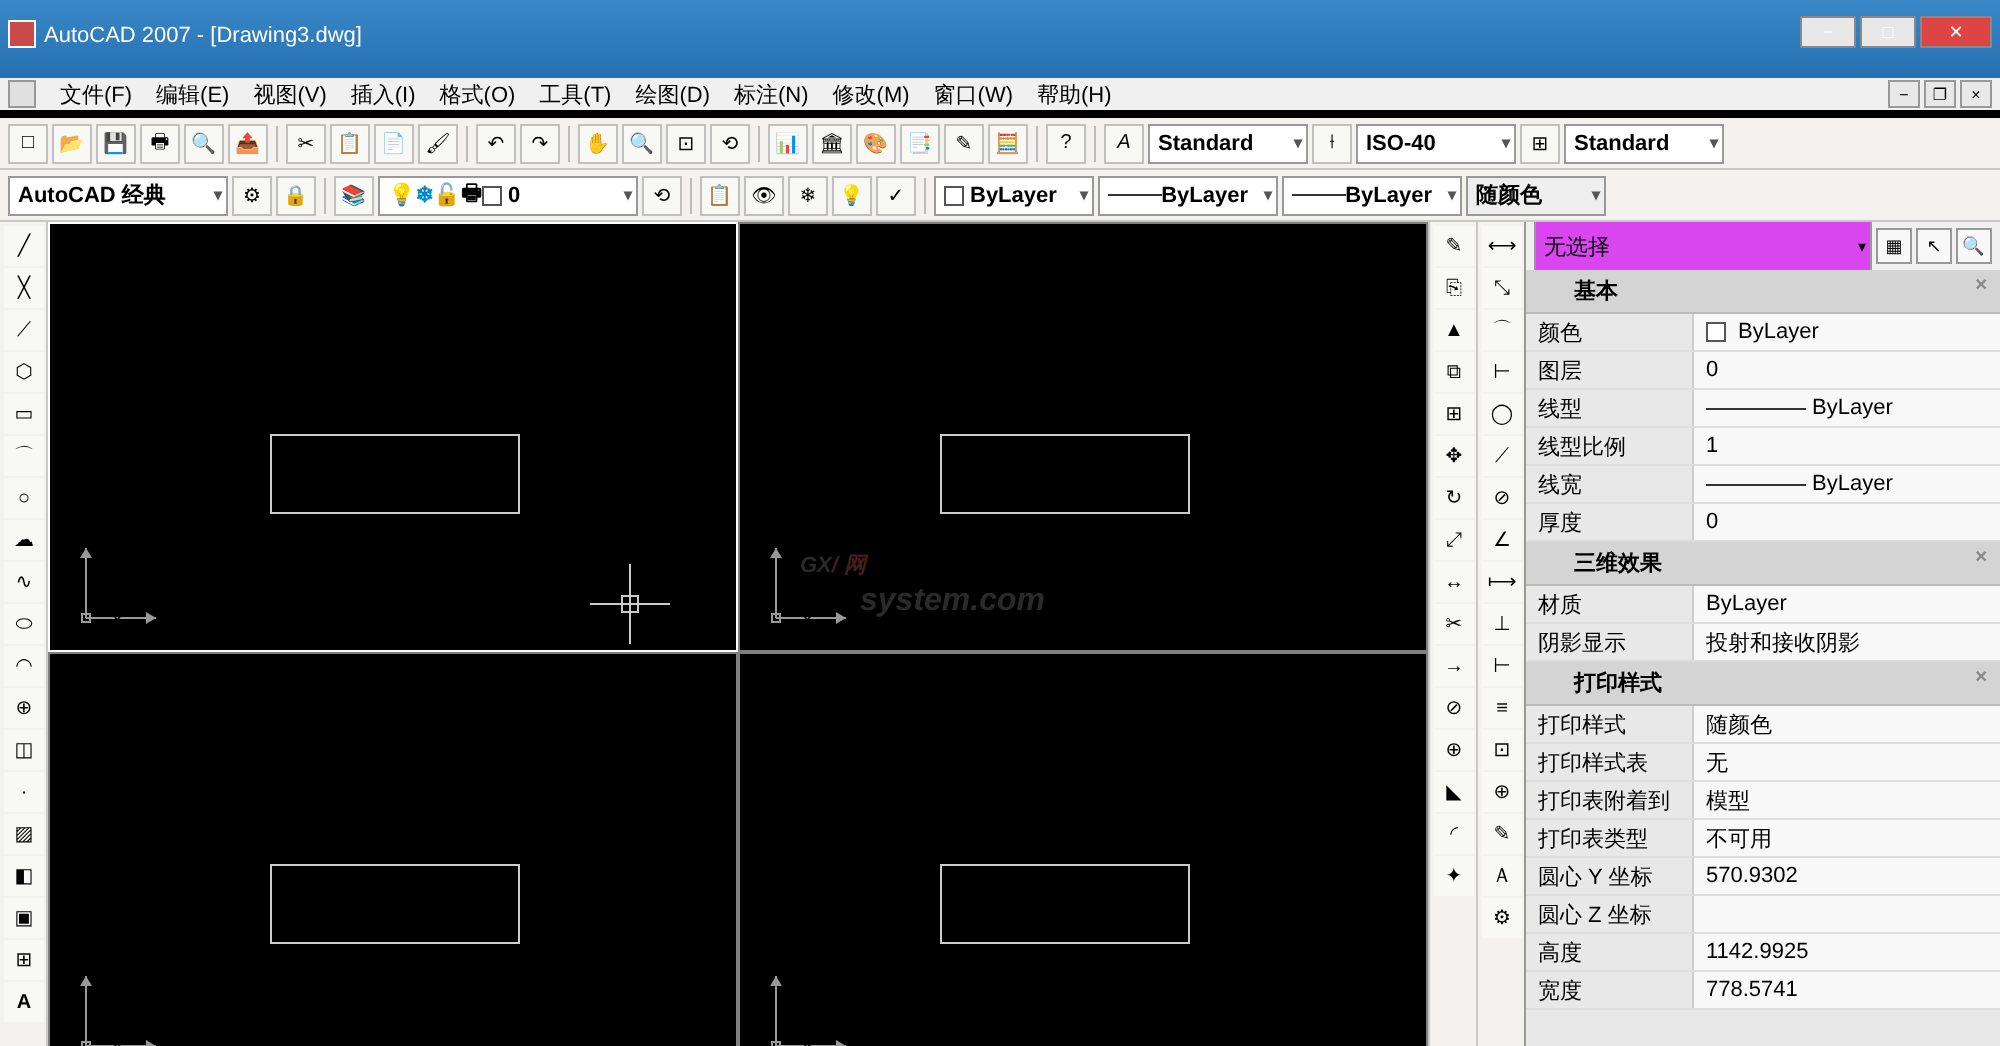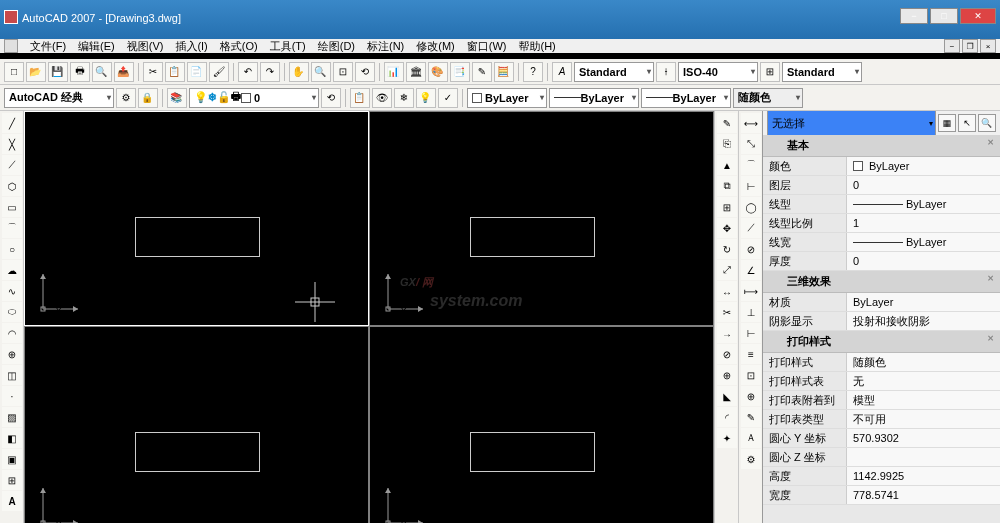--- a/index.html
+++ b/index.html
@@ -7,21 +7,21 @@
     
     
     .titlebar { height: 39px; background: linear-gradient(#3a88c8, #2570b0); display: flex; align-items: flex-end; padding: 15px 4px; color: #fff; }
     .titlebar-icon { width: 14px; height: 14px; background: #c84a4a; border: 1px solid #fff; margin-right: 4px; }
     .titlebar-title { flex: 1; }
     .win-btns { display: flex; gap: 2px; }
     .win-btn { width: 28px; height: 16px; background: #e8e8e8; border: 1px solid #888; display: flex; align-items: center; justify-content: center; font-size: 9px; }
     .win-btn.close { background: #d44; color: #fff; width: 36px; }
     
     
-    .menubar { height: 20px; background: #f0f0f0; display: flex; align-items: center; padding: 0 4px; border-bottom: 6px solid #000000; }
+    .menubar { height: 20px; background: #f0f0f0; display: flex; align-items: center; padding: 0 4px; border-bottom: 4px solid #000000; }
     .menubar-icon { width: 14px; height: 14px; background: #e0e0e0; border: 1px solid #999; margin-right: 6px; }
     .menu-item { padding: 2px 6px; cursor: default; }
     .mdi-btns { margin-left: auto; display: flex; gap: 2px; }
     .mdi-btn { width: 16px; height: 14px; border: 1px solid #999; background: #e8e8e8; font-size: 8px; display: flex; align-items: center; justify-content: center; }
     
     
     .toolbar-row { height: 26px; background: #f3f2ee; display: flex; align-items: center; padding: 2px 4px; gap: 2px; border-bottom: 1px solid #c8c8c8; }
     .tb-btn { width: 20px; height: 20px; border: 1px solid #c0c0c0; background: #f8f8f4; display: flex; align-items: center; justify-content: center; font-size: 10px; cursor: pointer; }
     .tb-sep { width: 1px; height: 18px; background: #bbb; margin: 0 2px; }
     .tb-combo { height: 20px; border: 1px solid #999; background: #fff; padding: 0 14px 0 4px; display: flex; align-items: center; position: relative; min-width: 50px; font-weight: bold; }
@@ -42,21 +42,21 @@
     .viewport.active { border: 1px solid #fff; }
     .vp-rect { position: absolute; border: 1px solid #ccc; }
     .ucs-y { position: absolute; bottom: 28px; left: 10px; }
     .ucs-x { position: absolute; bottom: 8px; left: 30px; }
     .ucs-axis { stroke: #999; stroke-width: 1; }
     .watermark { position: absolute; color: rgba(120,120,120,0.35); font-size: 26px; font-weight: bold; font-style: italic; }
     
     
     .props { width: 238px; background: #e8e8e8; border-left: 1px solid #999; display: flex; flex-direction: column; overflow: hidden; }
     .props-header { height: 24px; display: flex; align-items: center; padding: 2px 4px; gap: 2px; background: #f0f0f0; }
-    .props-select { flex: 1; height: 28px; border: 1px solid #999; background: #3b82f6; padding: 0 14px 0 4px; position: relative; display: flex; align-items: center; }
+    .props-select { flex: 1; height: 28px; border: 1px solid #999; background: #d946ef; padding: 0 14px 0 4px; position: relative; display: flex; align-items: center; }
     .props-select::after { content: "▾"; position: absolute; right: 2px; font-size: 8px; }
     .pp-btn { width: 18px; height: 18px; border: 1px solid #999; background: #f8f8f8; display: flex; align-items: center; justify-content: center; font-size: 9px; }
     .props-body { flex: 1; overflow-y: auto; }
     .props-group-h { background: #d4d4d4; padding: 3px 24px; font-weight: bold; border-bottom: 1px solid #bbb; position: relative; }
     .props-group-h::after { content: "✕"; position: absolute; right: 6px; font-size: 8px; color: #888; }
     .props-row { display: flex; height: 19px; border-bottom: 1px solid #ddd; }
     .props-label { width: 84px; padding: 2px 6px; background: #e8e8e8; border-right: 1px solid #ccc; }
     .props-val { flex: 1; padding: 2px 6px; background: #f8f8f8; display: flex; align-items: center; gap: 3px; }
     .props-line { flex: 1; height: 1px; background: #333; max-width: 50px; }
   </style>

